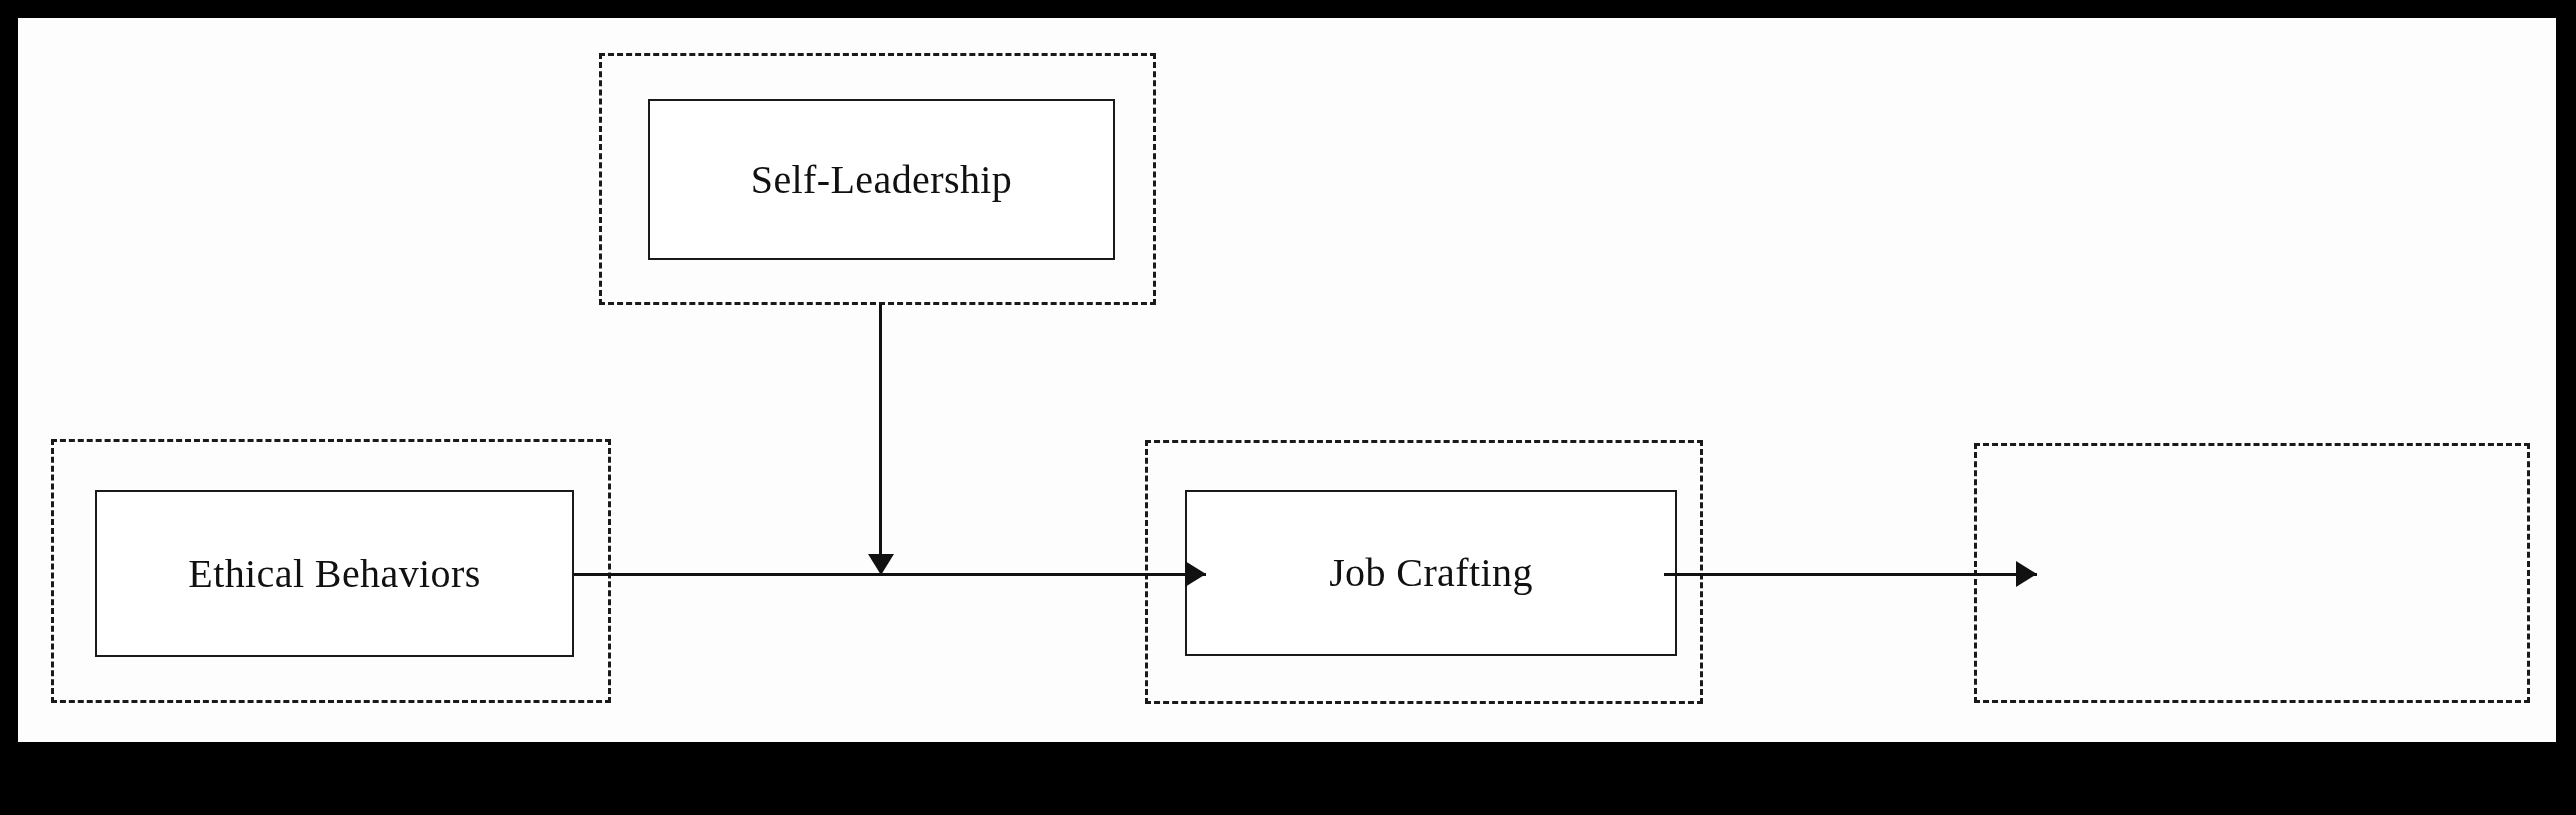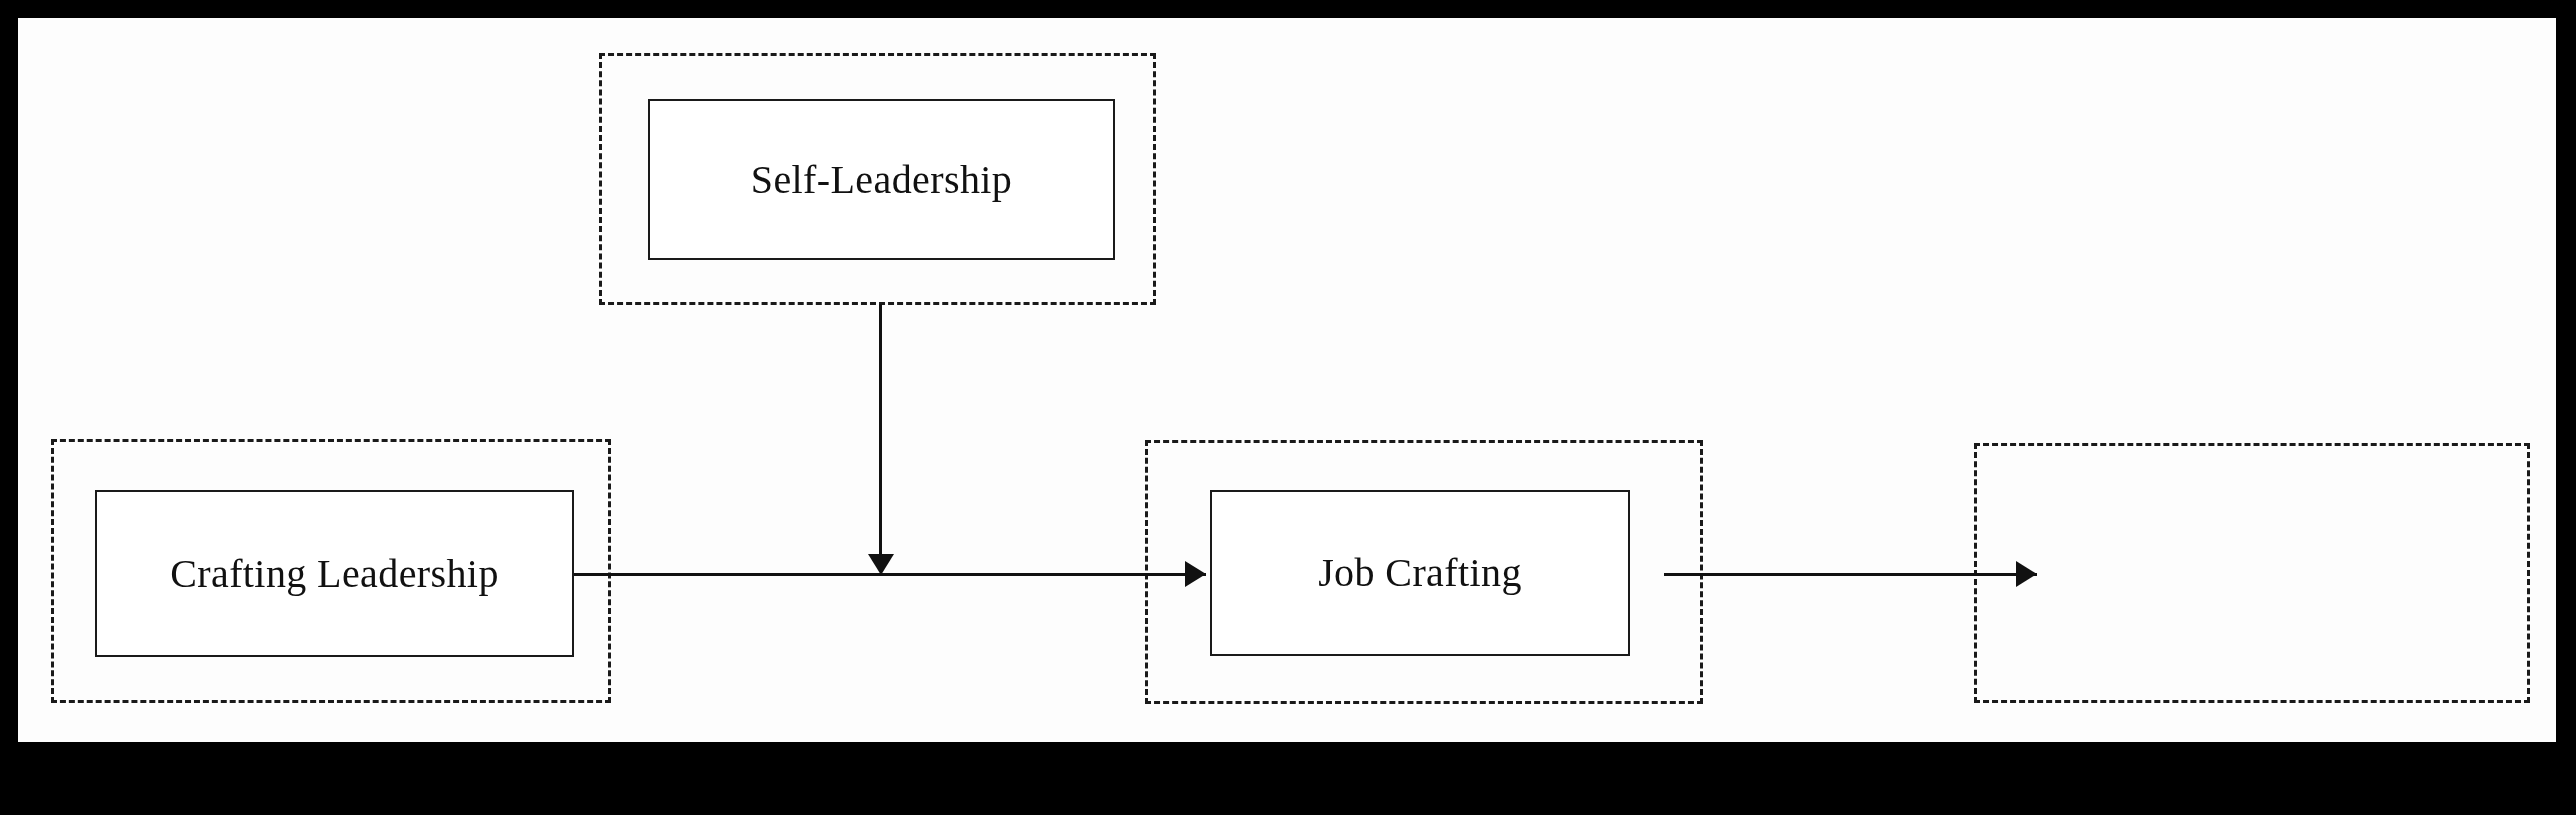--- a/index.html
+++ b/index.html
@@ -93,21 +93,21 @@
   }
 
   
   #construct-self-leadership   { left: 581px;  top: 35px;  width: 557px; height: 252px; }
   #box-self-leadership         { left: 630px;  top: 81px; width: 467px; height: 161px; }
 
   #construct-ethical-leadership{ left: 33px;   top: 421px; width: 560px; height: 264px; }
   #box-ethical-leadership      { left: 77px;   top: 472px; width: 479px; height: 167px; }
 
   #construct-job-crafting      { left: 1127px; top: 422px; width: 558px; height: 264px; }
-  #box-job-crafting            { left: 1192px; top: 472px; width: 420px; height: 166px; }
+  #box-job-crafting            { left: 1167px; top: 472px; width: 492px; height: 166px; }
 
   #construct-innovative-work   { left: 1956px; top: 425px; width: 556px; height: 260px; }
   #box-innovative-work         { left: 1998px; top: 472px; width: 478px; height: 166px; }
 
   
   #link-el-jc-line   { left: 556px;  top: 555px; width: 632px; }
   #link-el-jc-head   { left: 1167px; top: 543px; }
   
   #link-jc-iwb-line  { left: 1646px; top: 555px; width: 373px; }
   #link-jc-iwb-head  { left: 1998px; top: 543px; }
@@ -121,21 +121,21 @@
 <div id="diagram-frame">
   <div id="canvas">
 
     <div class="construct" id="construct-self-leadership"></div>
     <div class="var-box" id="box-self-leadership">
       <span class="var-label">Self-Leadership</span>
     </div>
 
     <div class="construct" id="construct-ethical-leadership"></div>
     <div class="var-box" id="box-ethical-leadership">
-      <span class="var-label">Crafting Leadership</span>
+      <span class="var-label">Ethical Behaviors</span>
     </div>
 
     <div class="construct" id="construct-job-crafting"></div>
     <div class="var-box" id="box-job-crafting">
       <span class="var-label">Job Crafting</span>
     </div>
 
     <div class="construct" id="construct-innovative-work"></div>
 
     <div class="h-line" id="link-el-jc-line"></div>

